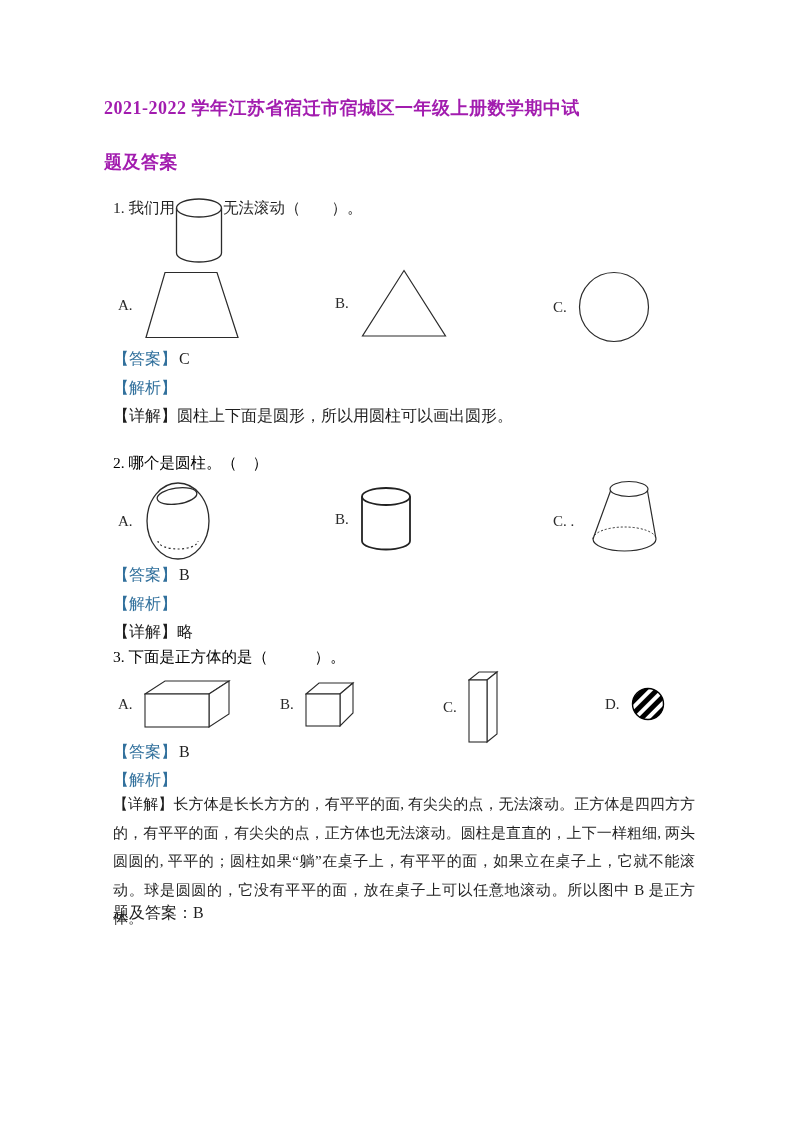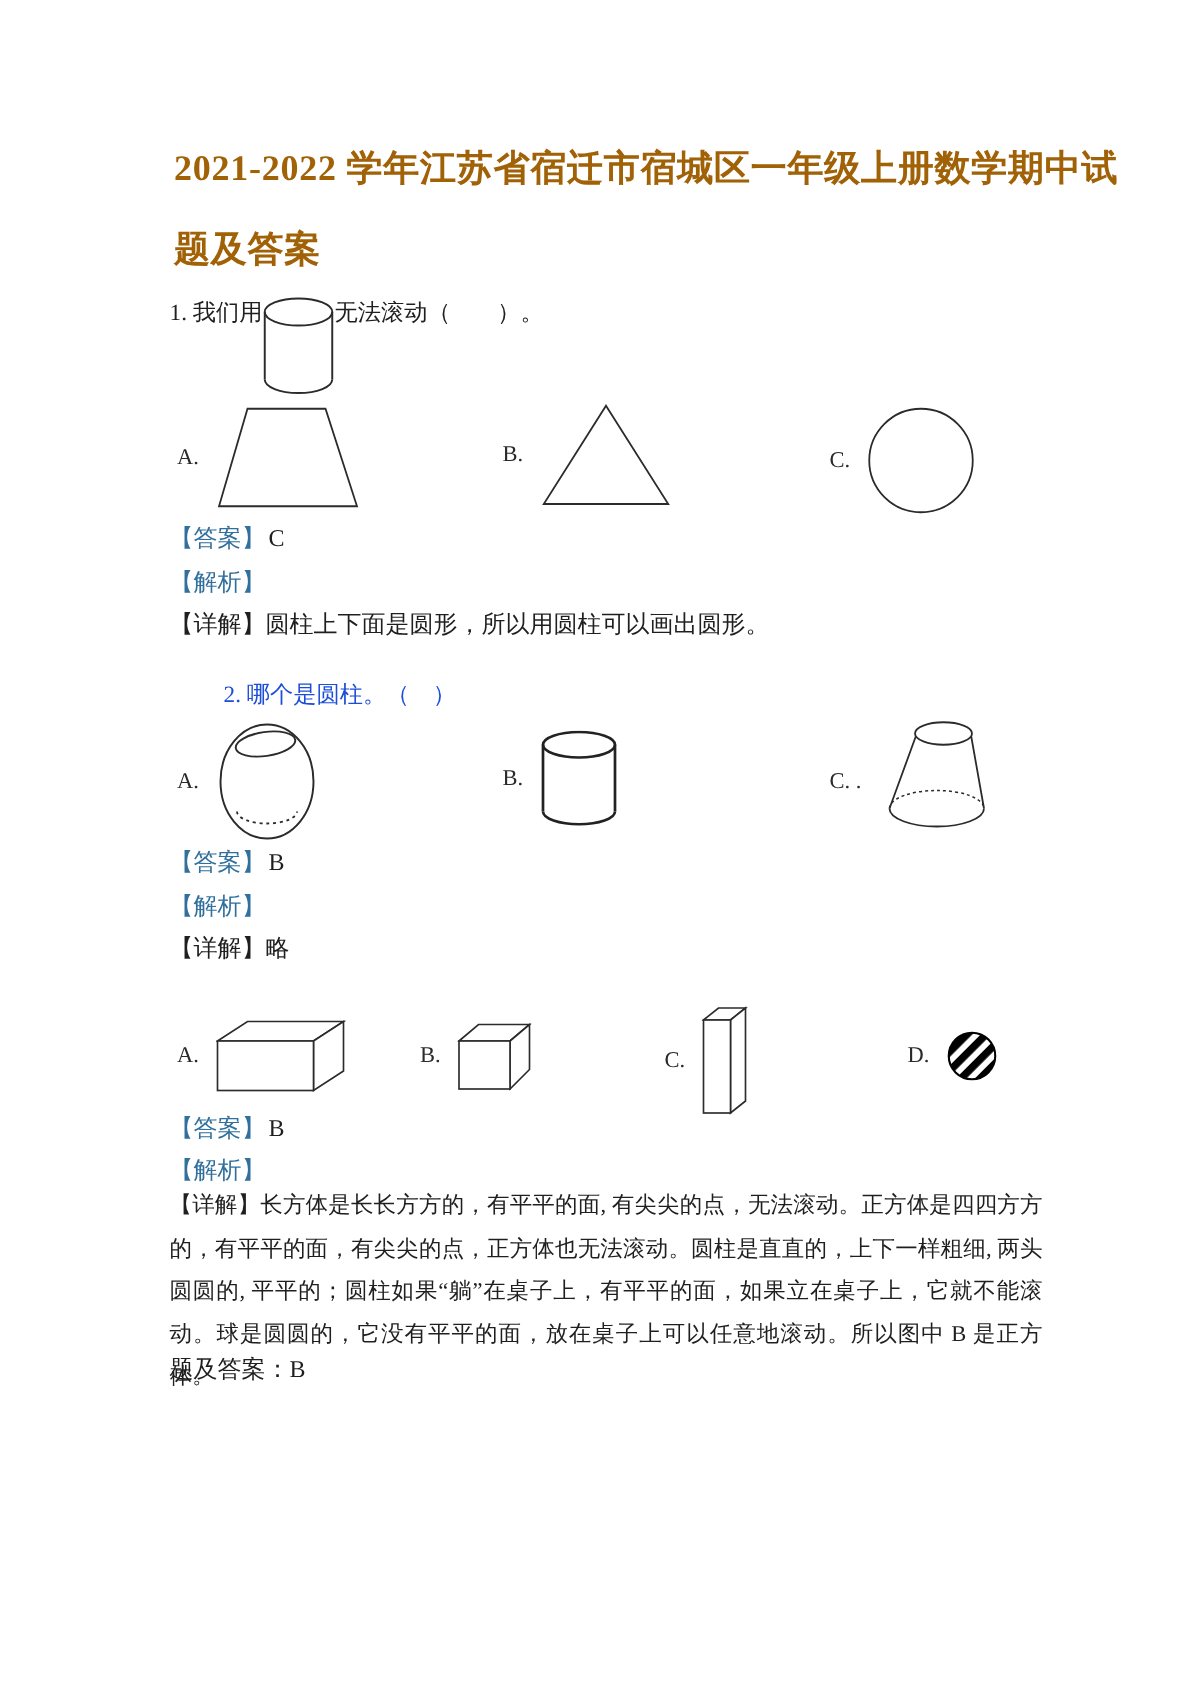--- a/index.html
+++ b/index.html
@@ -6,25 +6,25 @@
   .page{
     position:relative;
     width:793px;height:1122px;
     background:#ffffff;
     font-family:"Liberation Serif","DejaVu Serif",serif;
     color:#1f1f1f;
     overflow:hidden;
   }
   .abs{position:absolute;}
   .title{
-    left:116px;width:600px;
-    font-size:24px;font-weight:700;color:#a16207;
+    left:104px;width:600px;
+    font-size:18px;font-weight:700;color:#a21caf;
     letter-spacing:0.5px;white-space:nowrap;
   }
-  .bodytext{font-size:15.5px;color:#1d4ed8;white-space:nowrap;margin-left:36px;}
+  .bodytext{font-size:15.5px;color:#000000;white-space:nowrap;}
   .blue{color:#31709C;}
   .ansline{left:113px;font-size:16px;white-space:nowrap;}
   .ansline .val{color:#1f1f1f;margin-left:2px;}
   .optrow-item{display:flex;align-items:center;gap:11px;}
   .optlabel{font-size:15px;color:#2a2a2a;white-space:nowrap;}
   .para{
     left:113px;width:582px;
     font-size:15px;line-height:28.5px;
     text-align:justify;color:#1f1f1f;
   }
@@ -124,20 +124,21 @@
   <div class="abs ansline" style="top:565px;">
     <span class="blue">【答案】</span><span class="val">B</span>
   </div>
   <div class="abs ansline" style="top:594px;">
     <span class="blue">【解析】</span>
   </div>
   <div class="abs ansline" style="top:622px;">
     <span>【详解】</span><span>略</span>
   </div>
 
+  <div class="abs bodytext" style="left:113px;top:647px;">3. 下面是正方体的是（　　　）。</div>
 
   <div class="abs optrow-item" style="left:118px;top:679px;">
     <span class="optlabel">A.</span>
     <span>
       <svg width="88" height="50" viewBox="0 0 88 50">
         <polygon points="1,15 21,2 85,2 65,15" fill="#fff" stroke="#2b2b2b" stroke-width="1.1"></polygon>
         <polygon points="65,15 85,2 85,35 65,48" fill="#fff" stroke="#2b2b2b" stroke-width="1.1"></polygon>
         <rect x="1" y="15" width="64" height="33" fill="#fff" stroke="#2b2b2b" stroke-width="1.1"></rect>
       </svg>
     </span>

